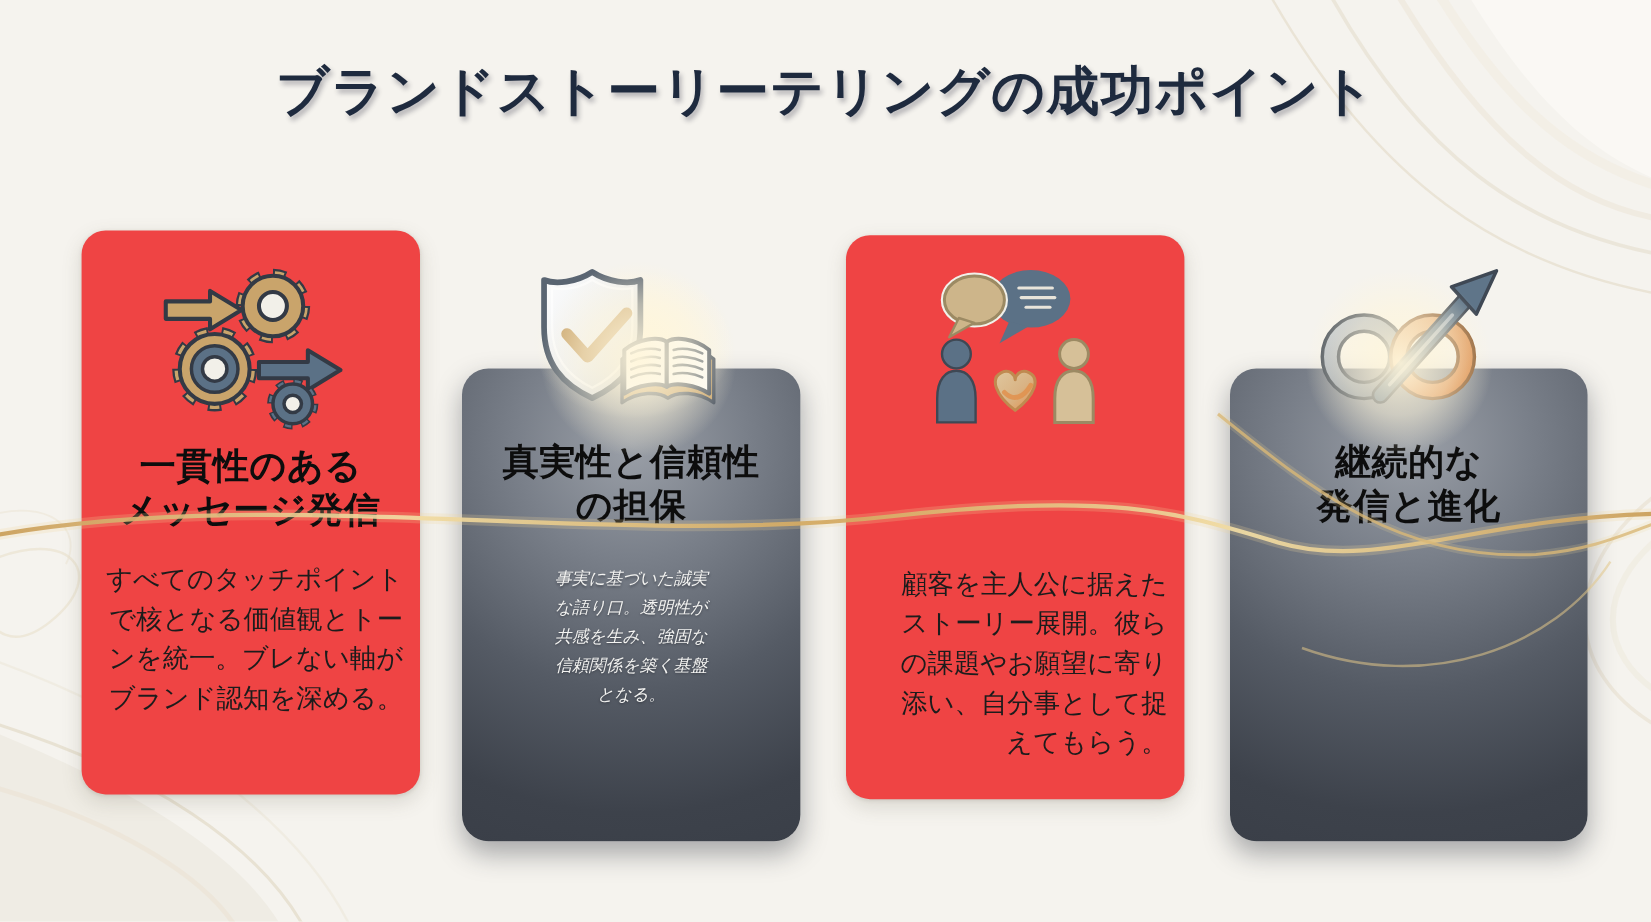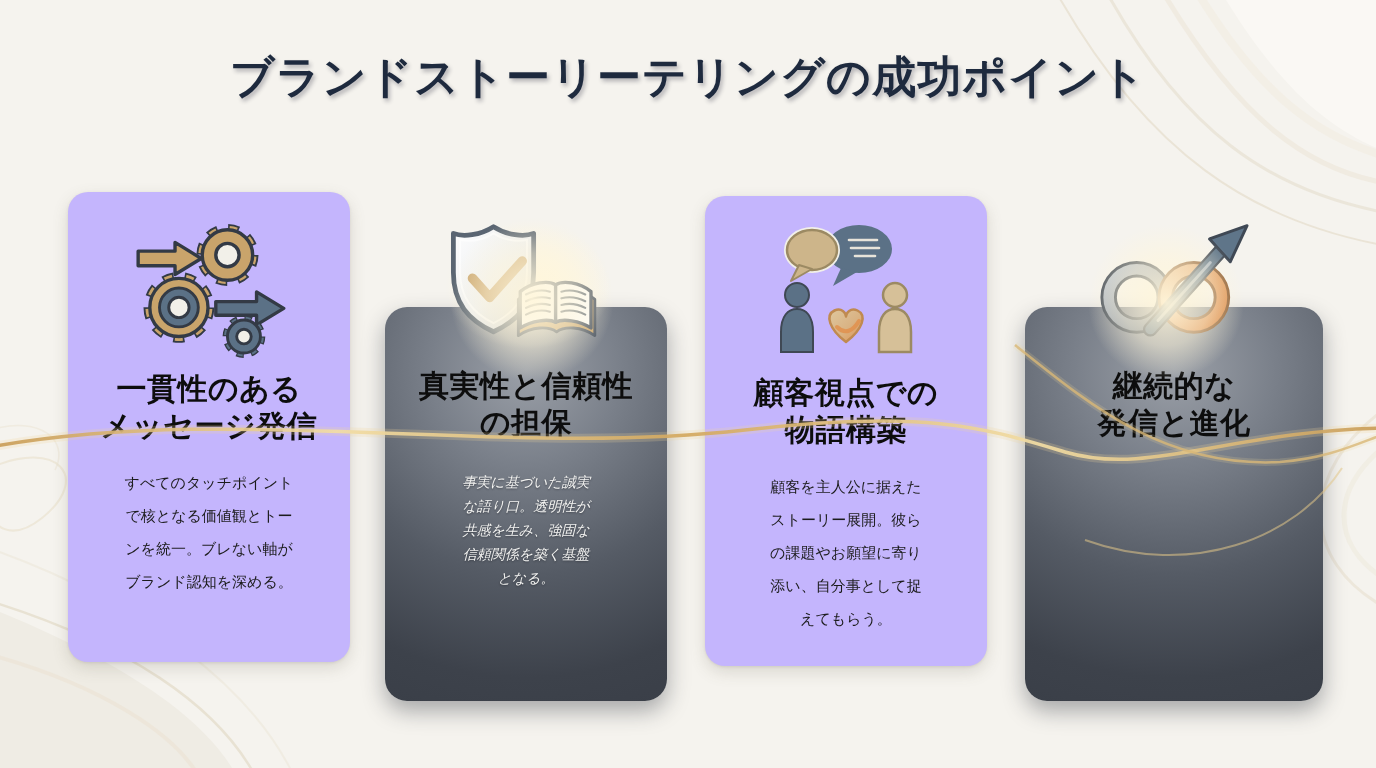--- a/index.html
+++ b/index.html
@@ -12,21 +12,21 @@
   .main-title{
     position:absolute;top:48px;left:0;width:100%;text-align:center;z-index:1;
     font-family:"DejaVu Serif","Liberation Serif",serif;
     font-weight:700;font-size:44px;line-height:1.3;color:#1e2a3e;
     letter-spacing:1px;
     text-shadow:2px 3px 4px rgba(40,40,60,0.32);
     white-space:nowrap;
   }
   .card{position:absolute;width:282px;z-index:1;}
   .card.light{
-    height:470px;border-radius:20px;background:#c4b5fd;
+    height:470px;border-radius:20px;background:#ef4444;
     box-shadow:0 6px 16px rgba(95,88,70,0.18), 0 1px 3px rgba(95,88,70,0.12);
   }
   .card.dark{
     height:394px;border-radius:22px;
     background:radial-gradient(140% 100% at 50% 16%, #9ba0a8 0%, #7a808a 24%, #555b65 52%, #3d424b 78%, #383d46 100%);
     box-shadow:0 10px 22px rgba(40,45,55,0.38);
   }
   .card-1{left:68px;top:192px;}
   .card-2{left:385px;top:307px;}
   .card-3{left:705px;top:196px;}
@@ -45,21 +45,21 @@
   .card-title{
     position:absolute;left:0;right:0;text-align:center;
     font-weight:bold;color:#0d0d0d;white-space:pre-line;
     font-size:30px;line-height:37px;letter-spacing:0.5px;
   }
   .card.light .card-title{top:178px;}
   .card.dark  .card-title{top:60px;}
   .card-body{
     position:absolute;left:14px;right:14px;text-align:center;white-space:pre-line;
   }
-  .card.light .card-body{top:274px;font-size:15px;line-height:33px;color:#1c1c1c;}
+  .card.light .card-body{top:274px;font-size:22px;line-height:33px;color:#1c1c1c;text-align:right;}
   .card.dark  .card-body{top:163px;font-size:14px;line-height:24px;color:#f3f3f1;text-shadow:0 1px 2px rgba(20,22,28,0.45);font-style:italic;}
 </style>
 </head>
 <body>
 
 <svg class="bg-decor" width="1376" height="768" viewBox="0 0 1376 768">
   <path d="M1220 -10 C1280 90 1330 130 1386 152 L1386 -10 Z" fill="#faf8f4"></path>
   <path d="M1100 -20 C1180 130 1270 195 1400 215" fill="none" stroke="#e9e2d4" stroke-width="3" opacity="0.8"></path>
   <path d="M1150 -30 C1235 120 1310 175 1400 185" fill="none" stroke="#efe9dd" stroke-width="5" opacity="0.8"></path>
   <path d="M1055 -10 C1145 150 1250 225 1400 248" fill="none" stroke="#e5ddcc" stroke-width="2" opacity="0.7"></path>
@@ -185,22 +185,20 @@
         <circle cx="26" cy="75" r="12" fill="#5b7186" stroke="#3f4854" stroke-width="2"></circle>
         <path d="M10 132 L10 112 C10 96 17 89 26 89 C35 89 42 96 42 112 L42 132 Z" fill="#5b7186" stroke="#3f4854" stroke-width="2"></path>
         <circle cx="124" cy="75" r="12" fill="#d6c098" stroke="#9c8a63" stroke-width="2.5"></circle>
         <path d="M108 132 L108 112 C108 96 115 89 124 89 C133 89 140 96 140 112 L140 132 Z" fill="#d6c098" stroke="#9c8a63" stroke-width="2.5"></path>
         <g transform="translate(75,98)">
           <path d="M0 24 C-17 11 -21 -3 -11.5 -7.5 C-4.5 -11 0 -5 0 -1.5 C0 -5 4.5 -11 11.5 -7.5 C21 -3 17 11 0 24 Z" fill="url(#heartGrad)" stroke="#c08a50" stroke-width="2.5" stroke-linejoin="round"></path>
           <path d="M-9 9 C-1 17 7 13 13 3" fill="none" stroke="#e0904e" stroke-width="4" stroke-linecap="round" opacity="0.85"></path>
         </g>
       </svg>
     </div>
-    <div class="card-title">顧客視点での
-物語構築</div>
     <div class="card-body">顧客を主人公に据えた
 ストーリー展開。彼ら
 の課題やお願望に寄り
 添い、自分事として捉
 えてもらう。</div>
   </div>
 </div>
 
 <div class="card dark card-4">
   <div class="card-inner">

